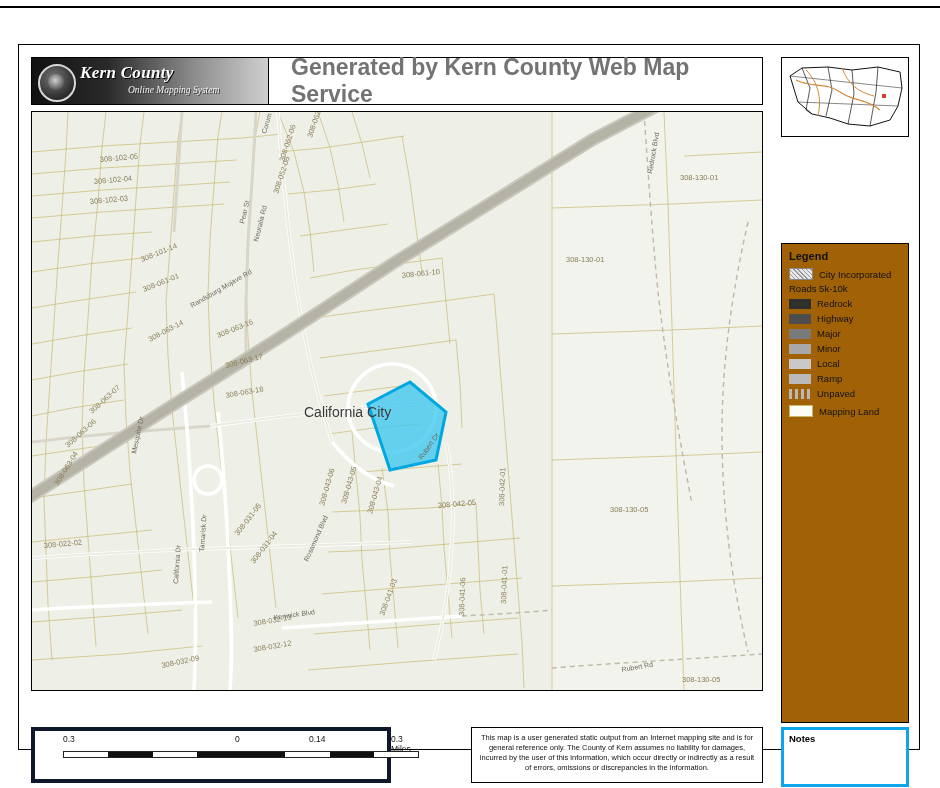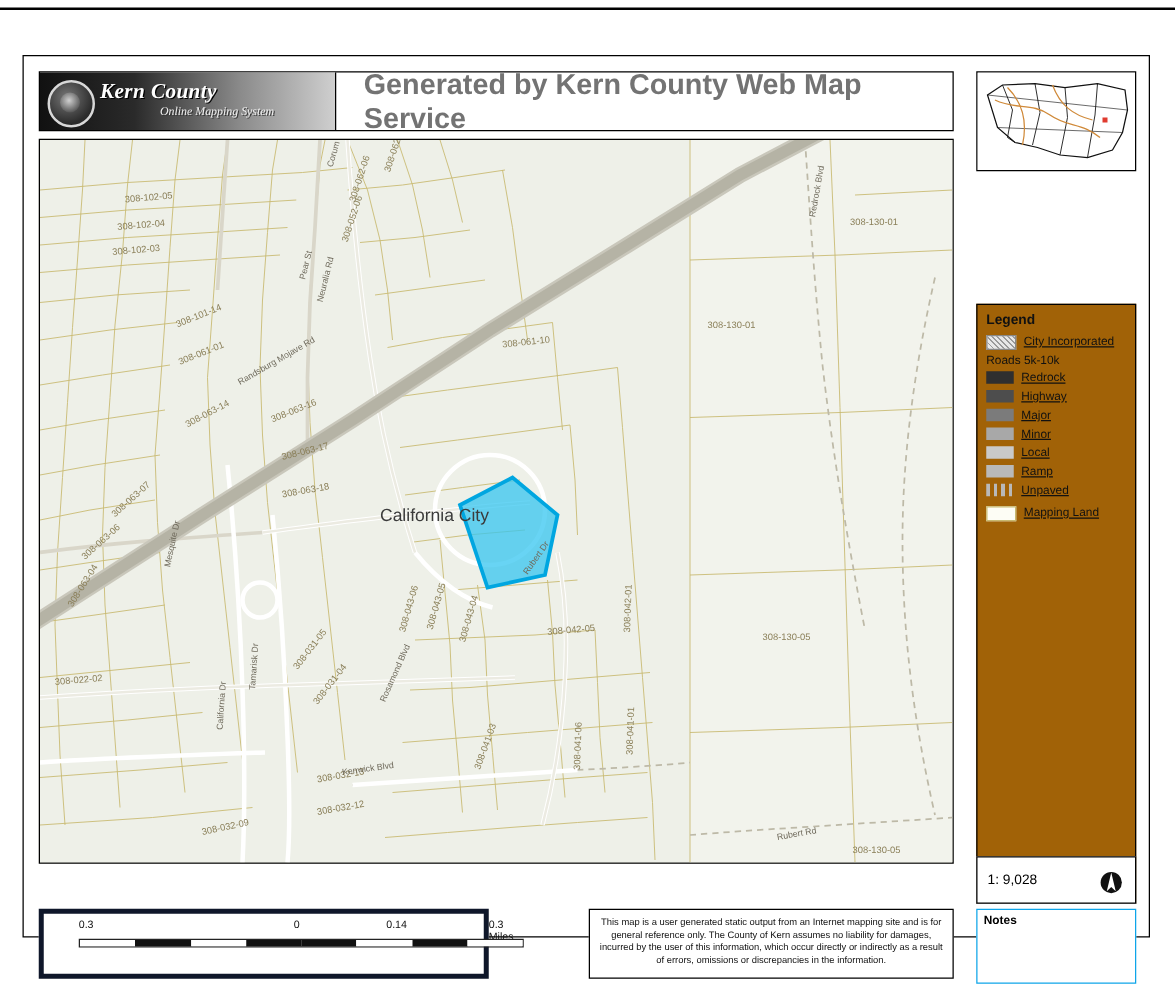--- a/index.html
+++ b/index.html
@@ -129,24 +129,23 @@
     font-size: 9.5px;
     color: #111;
   }
   #legend .legend-title {
     font-weight: bold;
     font-size: 11px;
     margin-bottom: 6px;
   }
   .legend-row {
     display: flex;
-    align-items: flex-start;
+    align-items: flex-end;
     margin-bottom: 3px;
     min-height: 12px;
-    text-decoration: underline;
   }
   .legend-row .swatch {
     width: 22px; height: 10px;
     margin-right: 6px;
     flex: 0 0 22px;
   }
   .legend-head {
     margin: 2px 0 3px 0;
     font-size: 9.5px;
   }
@@ -181,21 +180,21 @@
   #northarrow {
     position: absolute;
     right: 10px; top: 8px;
     width: 18px; height: 24px;
   }
   
   #notesbox {
     position: absolute;
     left: 762px; top: 682px;
     width: 128px; height: 60px;
-    border: 1px solid #0ea5e9;
+    border: 3px solid #0ea5e9;
     background: #fff;
     box-sizing: border-box;
     padding: 3px 5px;
     font-size: 9.5px;
     font-weight: bold;
   }
   
   #scalebar {
     position: absolute;
     left: 12px; top: 682px;
@@ -503,27 +502,20 @@
         <span class="swatch sw-unpaved"></span>
         <span>Unpaved</span>
       </div>
 
       <div class="legend-row" style="margin-top:6px">
         <span class="swatch sw-parcels"></span>
         <span>Mapping Land</span>
       </div>
     </div>
 
-    <div id="scalebox">
-      <span>1: 9,028</span>
-      <svg id="northarrow" viewBox="0 0 18 24">
-        <circle cx="9" cy="12" r="8.5" fill="#111"></circle>
-        <path d="M9 4 L12.6 19 L9 15.6 L5.4 19 Z" fill="#ffffff"></path>
-      </svg>
-    </div>
 
     <div id="notesbox">
       <span>Notes</span>
     </div>
 
     <div id="scalebar">
       <div id="sb-labels">
         <span style="left:28px">0.3</span>
         <span style="left:200px">0</span>
         <span style="left:274px">0.14</span>

